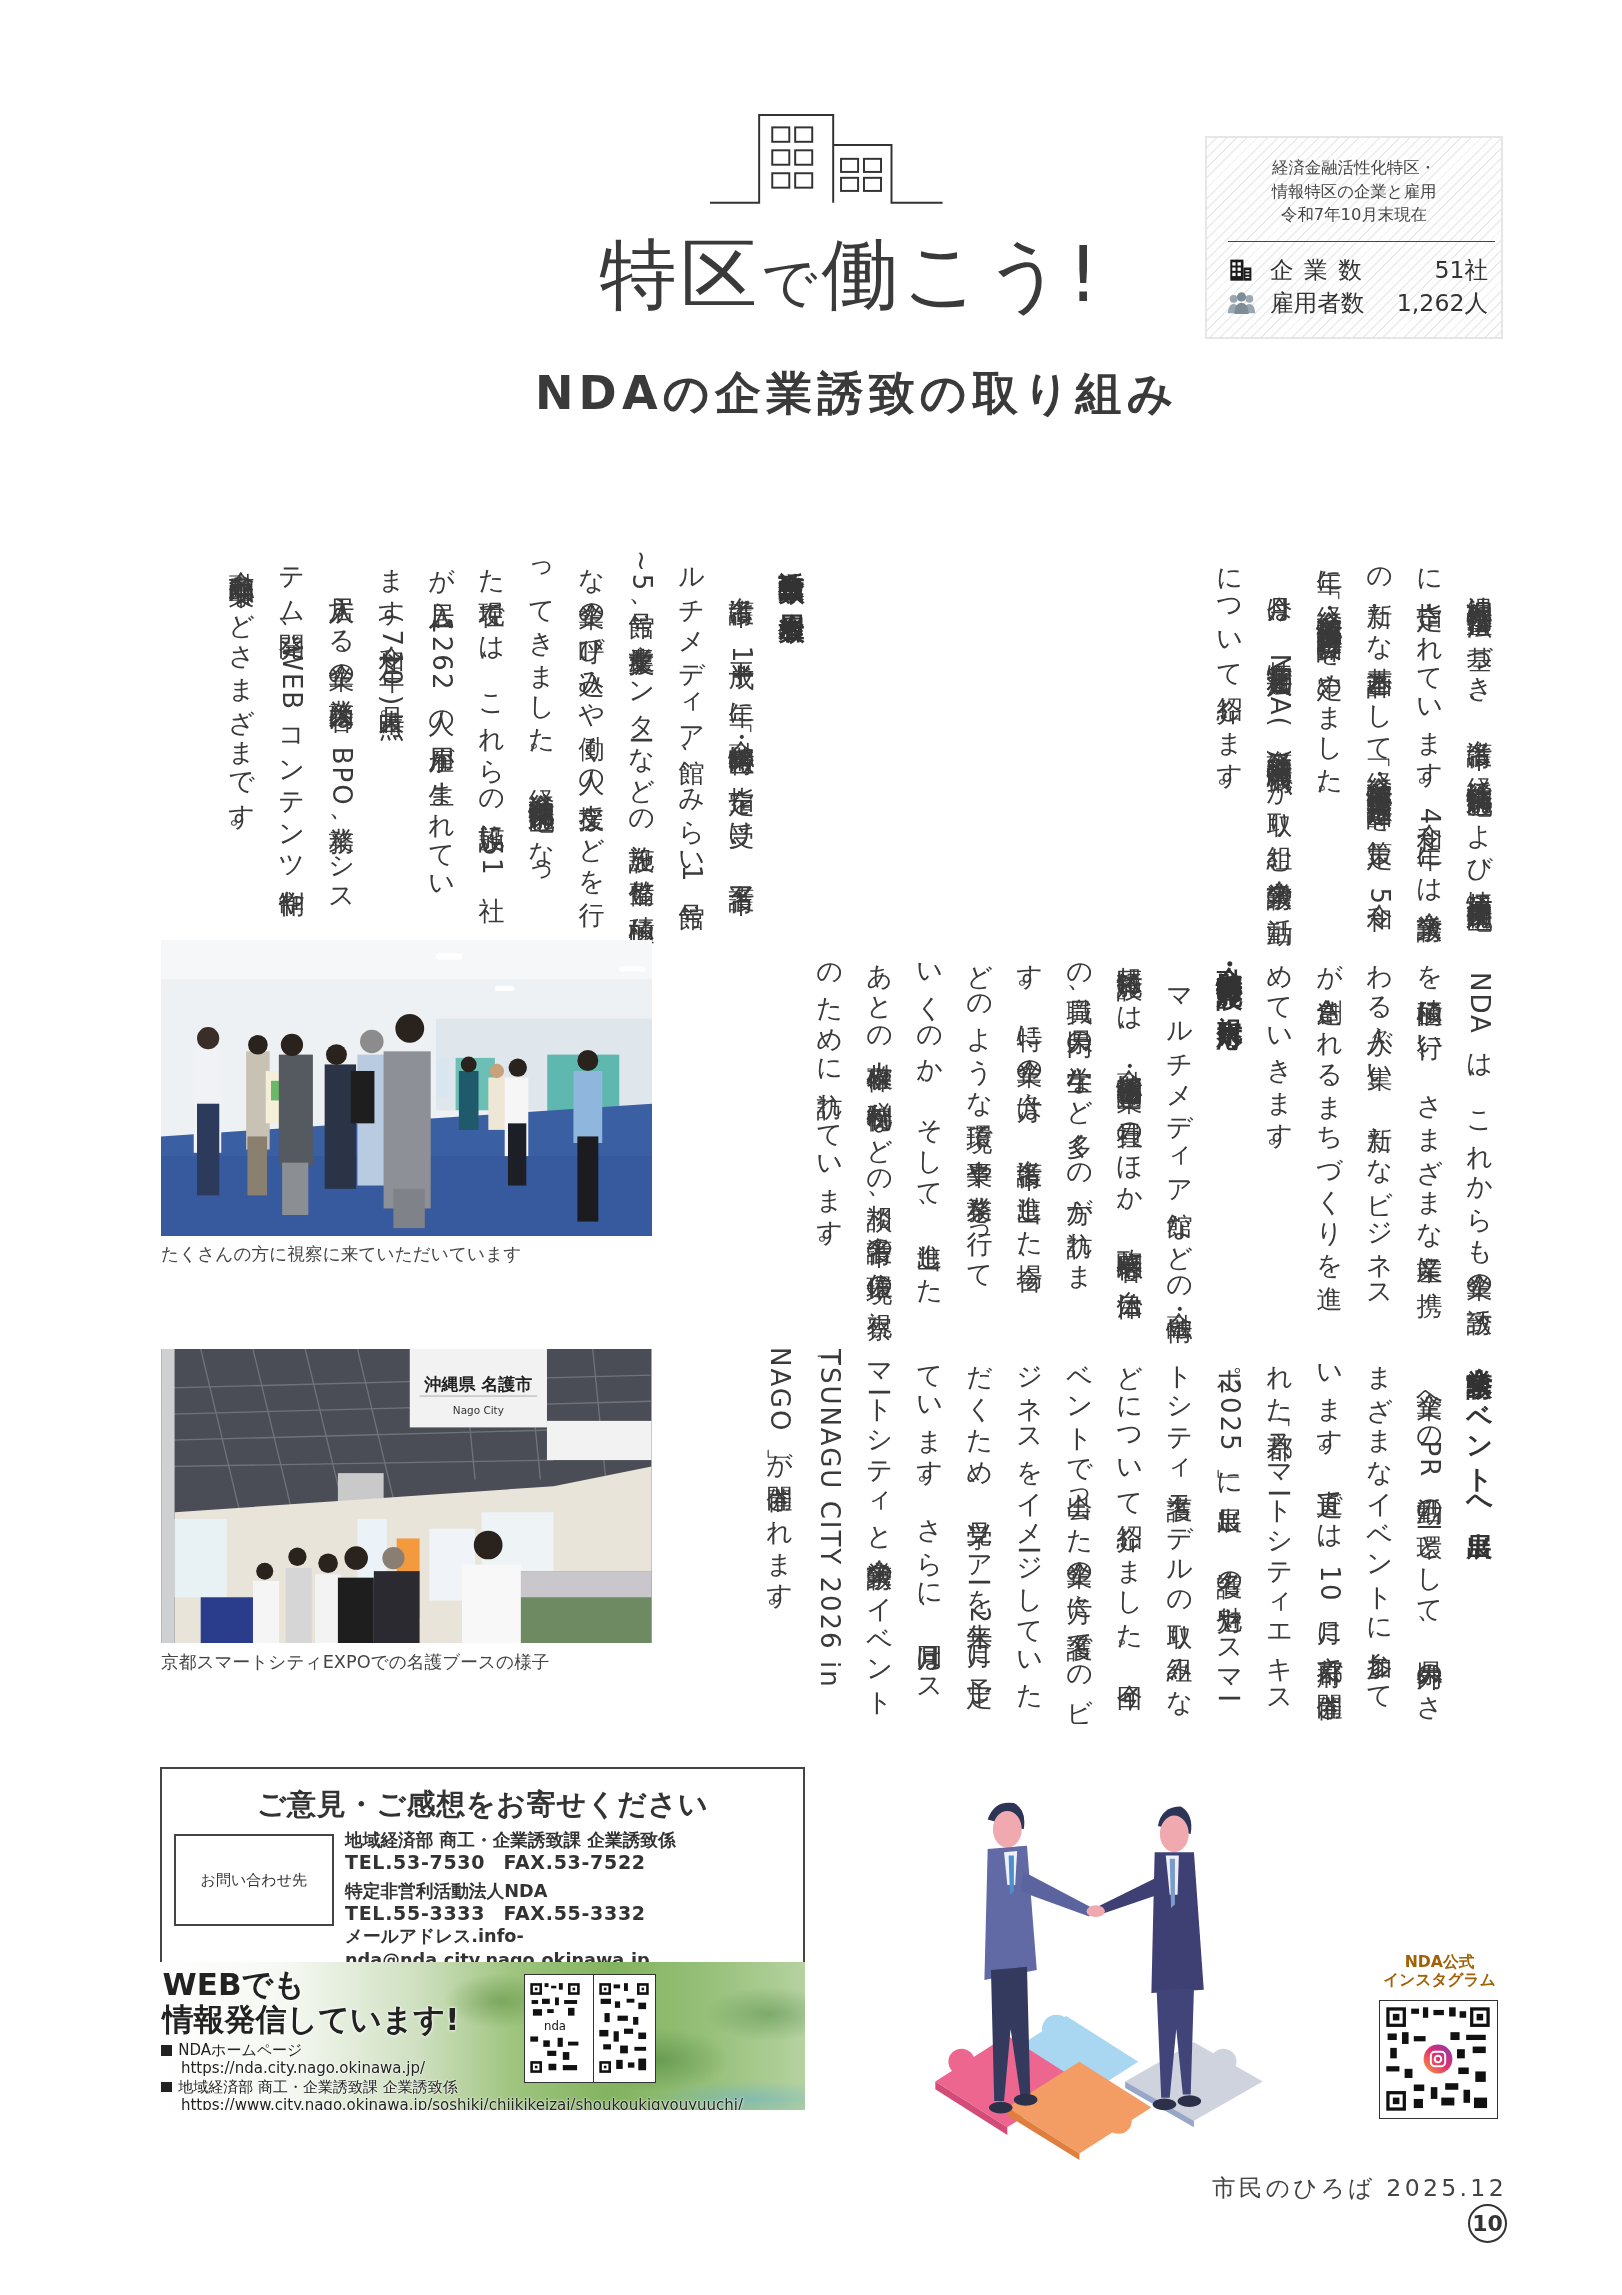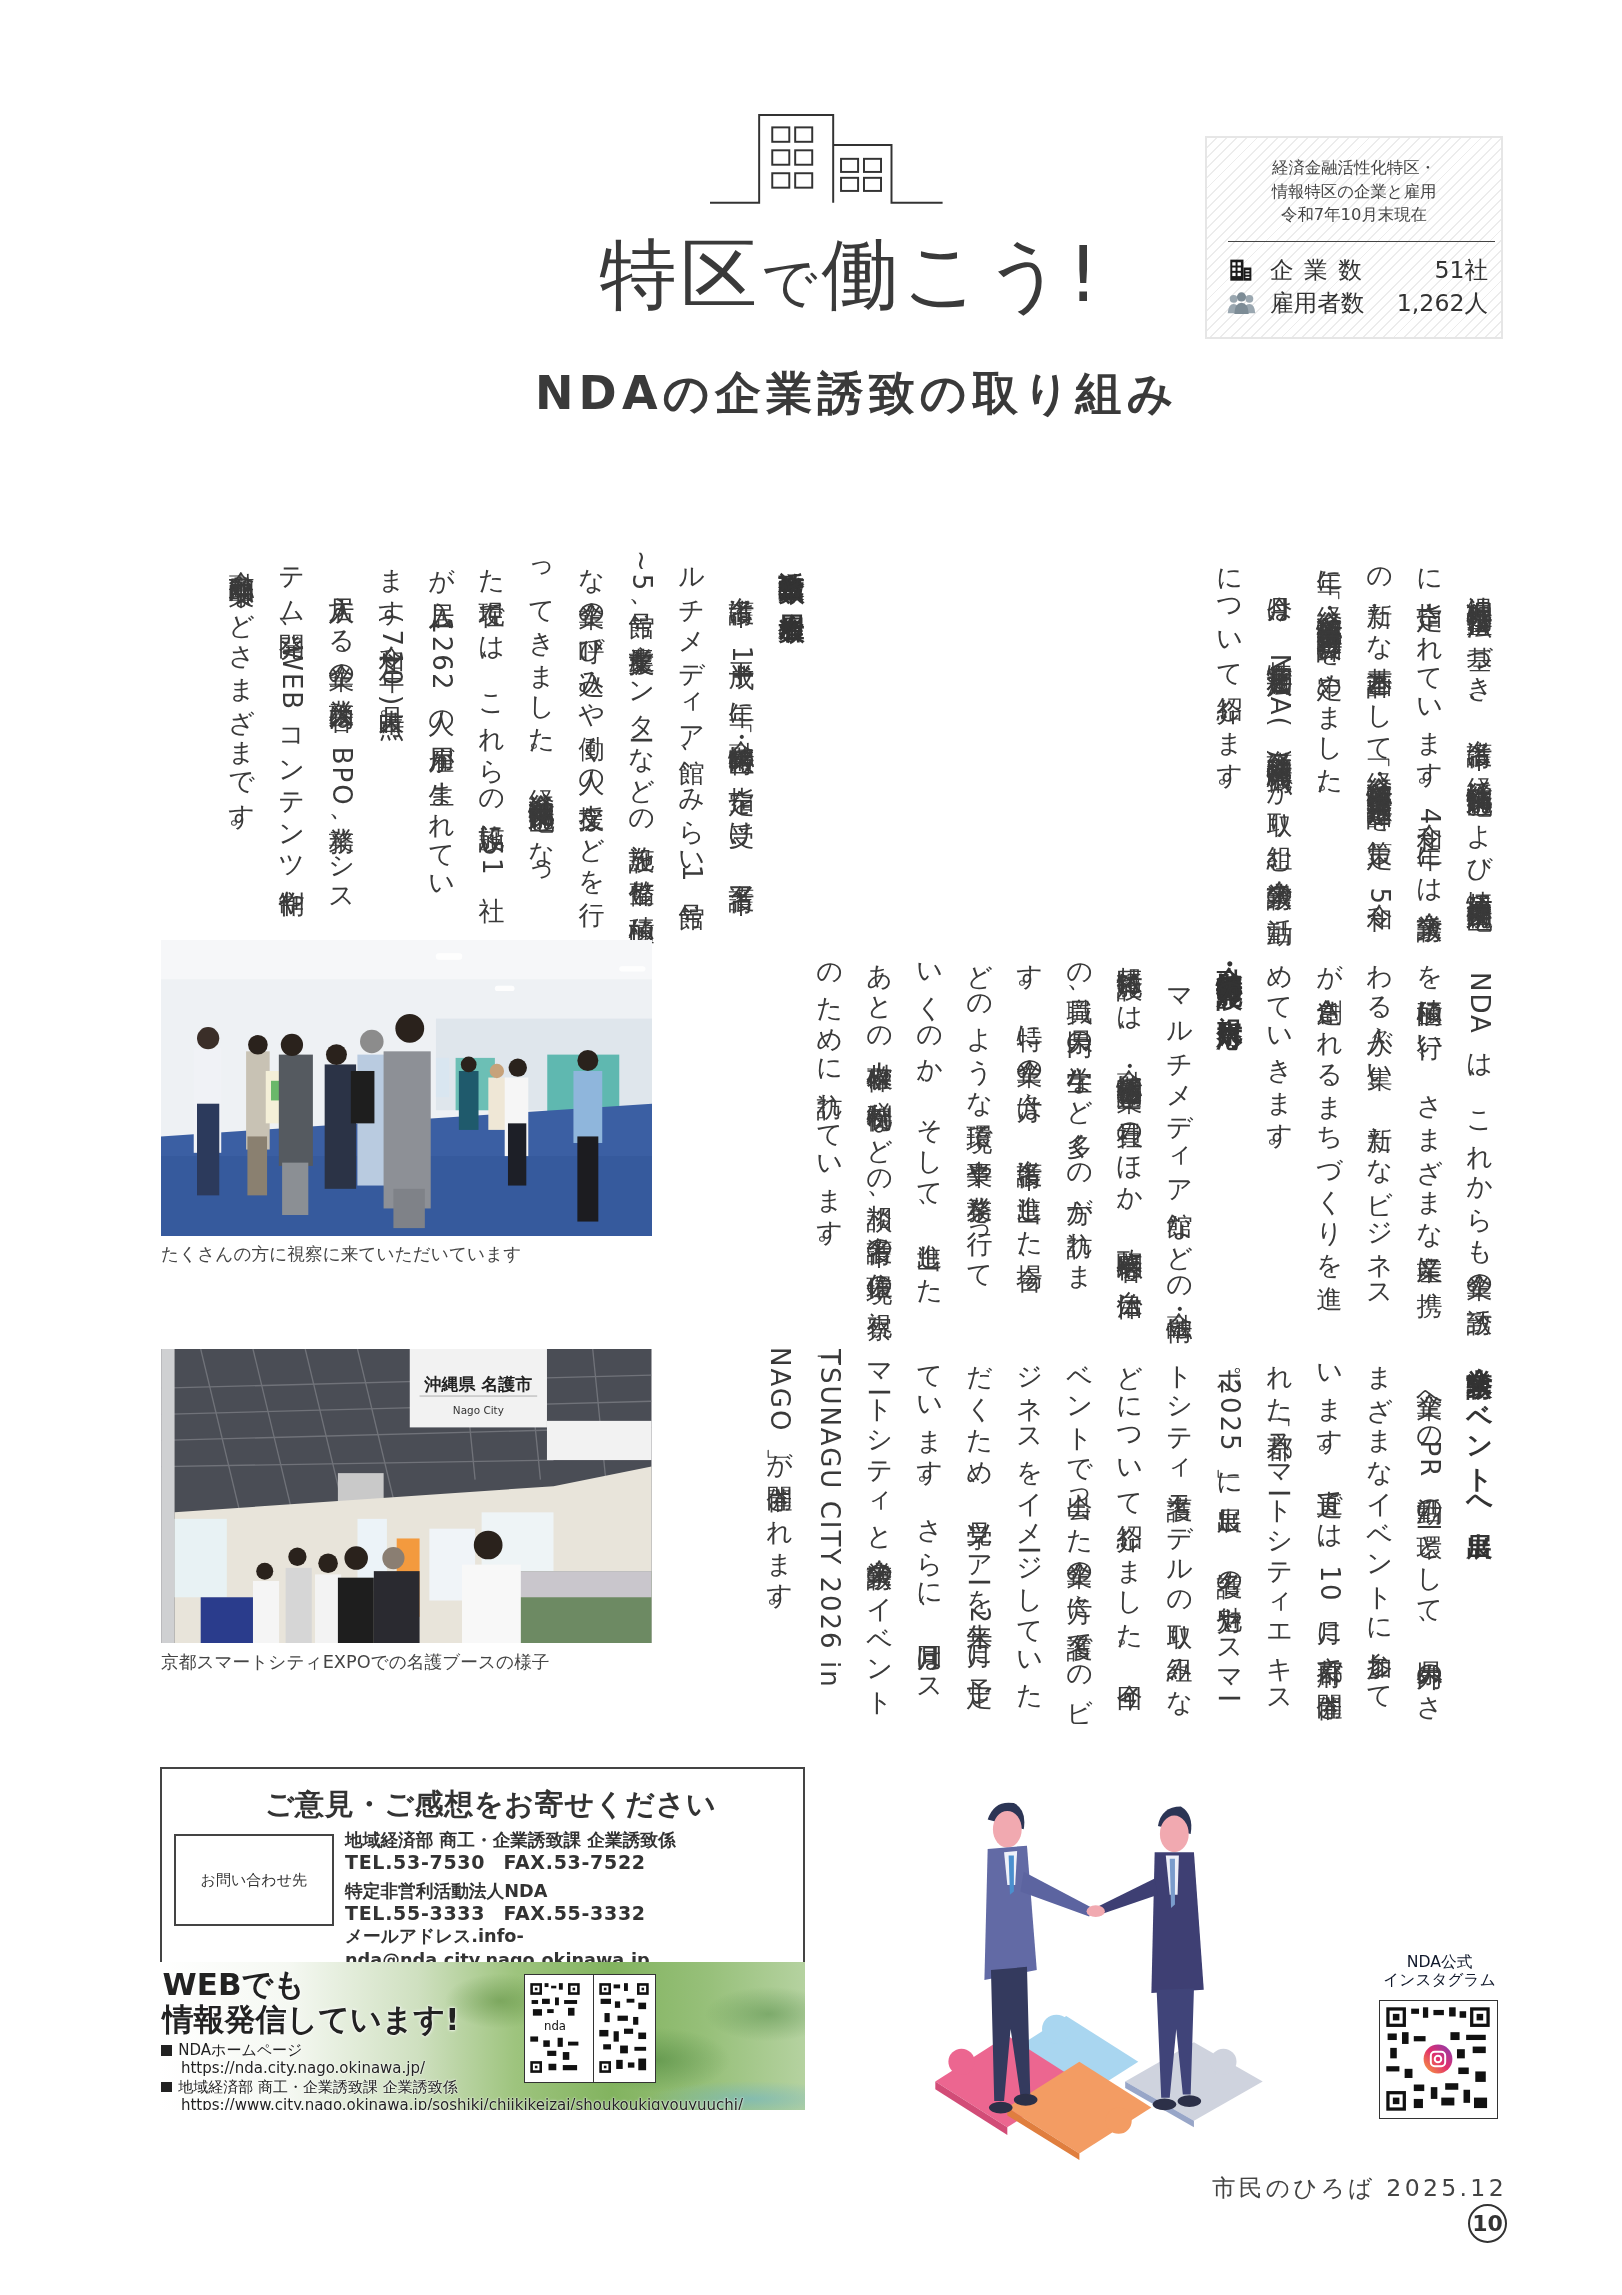--- a/index.html
+++ b/index.html
@@ -43,21 +43,21 @@
   
   .photo { position: absolute; left: 161px; width: 491px; overflow: hidden; }
   .photo-1 { top: 940px; height: 296px; }
   .photo-2 { top: 1349px; height: 294px; }
   .caption { position: absolute; left: 161px; font-size: 17.7px; color: #444; }
   .caption-1 { top: 1242px; }
   .caption-2 { top: 1650px; }
 
   
   .contact-box { position: absolute; left: 160px; top: 1767px; width: 645px; height: 200px; border: 2px solid #444; background: #fff; }
-  .contact-heading { position: absolute; left: 8px; top: 16.4px; width: 100%; text-align: center; font-size: 29px; font-weight: bold; color: #333; letter-spacing: 0.7px; }
+  .contact-heading { position: absolute; left: 0; top: 16.4px; width: 100%; text-align: center; font-size: 29px; font-weight: bold; color: #333; letter-spacing: 0.7px; }
   .contact-label-box { position: absolute; left: 11.8px; top: 65px; width: 160px; height: 92px; border: 2px solid #444; display: flex; align-items: center; justify-content: center; font-size: 15px; color: #333; }
   .contact-lines { position: absolute; left: 183px; top: 60px; font-size: 17px; color: #333; }
   .contact-lines .dept { font-weight: bold; font-size: 17.7px; line-height: 22px; }
   .contact-lines .tel { font-weight: bold; font-size: 19px; line-height: 23.6px; letter-spacing: 0.7px; }
   .contact-lines .tel span + span { margin-left: 18.3px; margin-top: 42px; }
   .contact-lines .gap { height: 5.2px; }
   .contact-lines .mail { font-size: 17.7px; line-height: 23.6px; font-weight: bold; }
 
   
   .web-banner { position: absolute; left: 160px; top: 1962px; width: 645px; height: 148px; overflow: hidden;
@@ -72,21 +72,21 @@
   .web-title { position: absolute; left: 2.6px; top: 5.2px; font-size: 31px; line-height: 35px; font-weight: bold; color: #222; text-shadow: 0 0 3.9px #fff, 0 0 2px #fff; }
   .web-links { position: absolute; left: 1.3px; top: 79px; font-size: 15px; line-height: 18.3px; color: #222; text-shadow: 0 0 2.6px #fff, 0 0 1.3px #fff; }
   .web-links .sq { display: inline-block; width: 10.5px; height: 10.5px; background: #222; margin-right: 6.5px; vertical-align: -0.7px; }
   .web-links .url { padding-left: 19.6px; }
   .qr-card { position: absolute; top: 11.8px; width: 60px; height: 110px; background: #fff; border: 1.3px solid #333; padding: 3.9px; }
   .qr-card.q1 { left: 364px; width: 84px; height: 109px; }
   .qr-card.q2 { left: 433px; width: 63px; height: 109px; }
 
   
   .handshake { position: absolute; left: 896px; top: 1754px; width: 406px; height: 406px; }
-  .insta-label { position: absolute; left: 1374px; top: 1953px; width: 131px; text-align: center; font-size: 15.7px; line-height: 18.3px; color: #0f172a; font-weight: normal; }
+  .insta-label { position: absolute; left: 1374px; top: 1953px; width: 131px; text-align: center; font-size: 15.7px; line-height: 18.3px; color: #a16207; font-weight: bold; }
   .insta-qr { position: absolute; left: 1379px; top: 2000px; width: 119px; height: 119px; border: 1.3px solid #333; background: #fff; padding: 5.2px; }
 
   
   .footer { position: absolute; right: 116px; top: 2172px; display: flex; align-items: flex-end; flex-direction: column; }
   .footer-text { font-size: 23.6px; letter-spacing: 3.3px; color: #444; }
   .page-num { margin-left: 6.5px; width: 39px; height: 39px; border: 2px solid #333; border-radius: 50%; display: flex; align-items: center; justify-content: center; font-size: 22px; font-weight: bold; color: #333; }
 </style>
 </head>
 <body>
 

